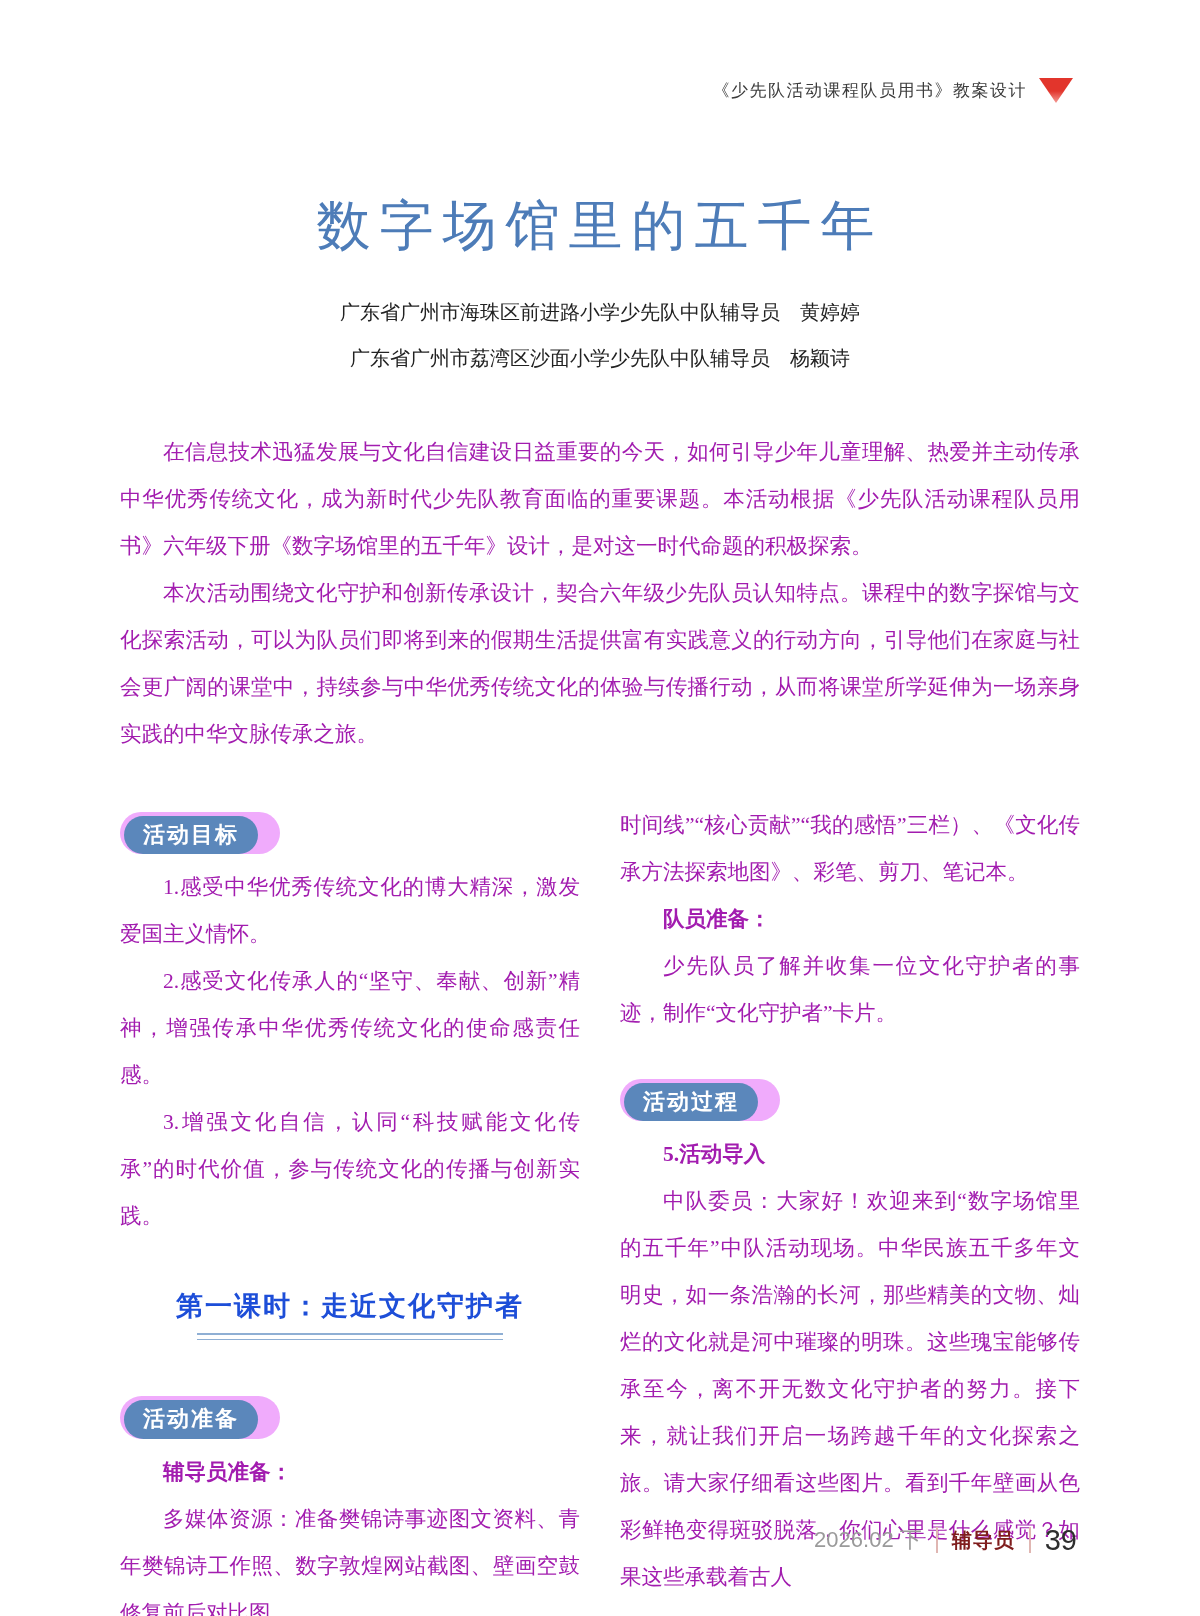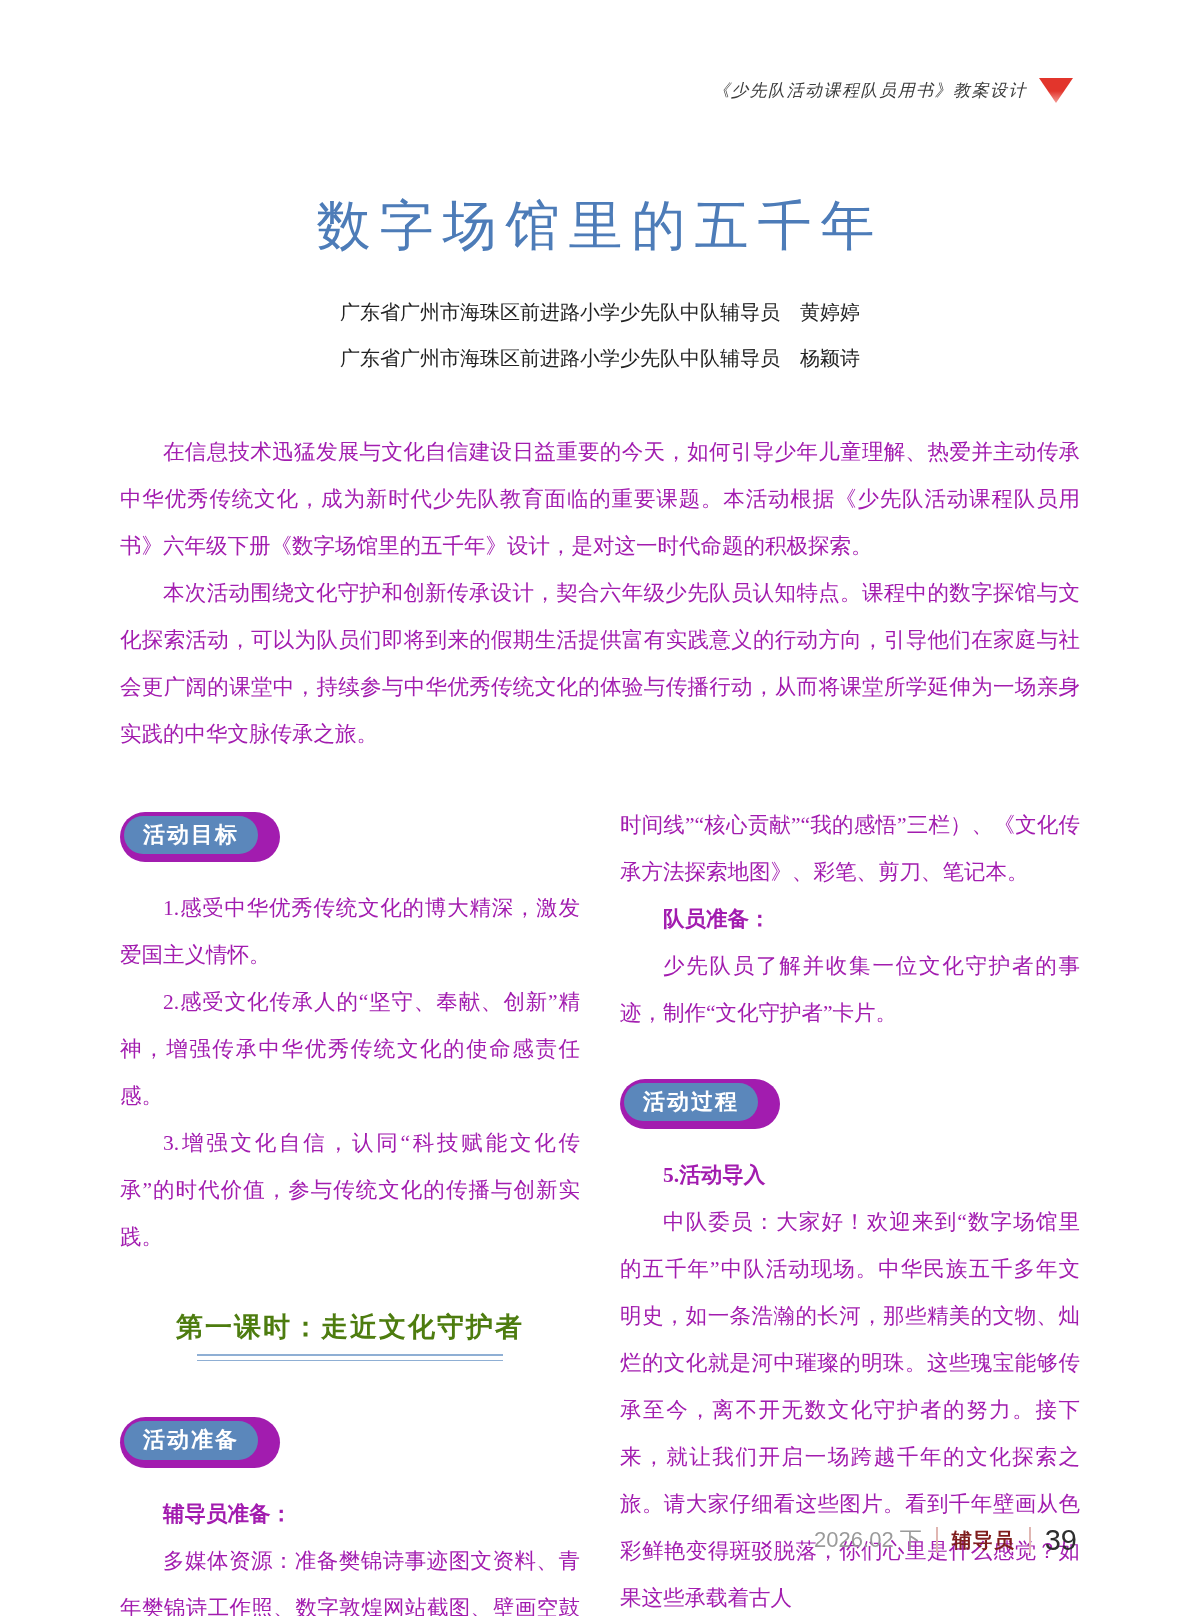--- a/index.html
+++ b/index.html
@@ -21,21 +21,20 @@
     right: 127px;
     display: flex;
     align-items: center;
     gap: 12px;
   }
   .header-text {
     font-family: "Liberation Sans", sans-serif;
     font-size: 17px;
     letter-spacing: 1.5px;
     color: #3c3c3c;
-    font-style: italic;
   }
   .header-triangle {
     width: 34px;
     height: 25px;
     background: linear-gradient(180deg, #e2352c 0%, #e2352c 52%, #f49a94 100%);
     clip-path: polygon(0 0, 100% 0, 50% 100%);
   }
 
   
   .title {
@@ -77,24 +76,24 @@
   .columns {
     margin-top: 44px;
     display: flex;
     gap: 40px;
   }
   .col { width: 460px; }
 
   
   .badge {
     display: inline-block;
-    background: #a21caf;
+    background: #f0abfc;
     border-radius: 999px;
-    padding: 4px 22px 8px 4px;
-    margin: 10px 0 23px 0;
+    padding: 4px 22px 0 4px;
+    margin: 10px 0 10px 0;
   }
   .badge-inner {
     display: inline-block;
     background: #5b87bb;
     border-radius: 999px;
     padding: 6px 19px 7px 19px;
     color: #ffffff;
     font-family: "Liberation Sans", sans-serif;
     font-weight: bold;
     font-size: 22px;
@@ -107,21 +106,21 @@
   .lesson-heading {
     margin-top: 48px;
     margin-bottom: 46px;
     text-align: center;
   }
   .lesson-heading-text {
     font-family: "Liberation Sans", sans-serif;
     font-weight: bold;
     font-size: 27px;
     letter-spacing: 2px;
-    color: #4d7c0f;
+    color: #1d4ed8;
   }
   .lesson-underline {
     width: 306px;
     height: 4px;
     margin: 9px auto 0 auto;
     border-top: 2px solid #8fafd4;
     border-bottom: 1px solid #8fafd4;
   }
 
   
@@ -164,21 +163,21 @@
 
   <div class="header">
     <span class="header-text">《少先队活动课程队员用书》教案设计</span>
     <span class="header-triangle"></span>
   </div>
 
   <h1 class="title">数字场馆里的五千年</h1>
 
   <div class="authors">
     <div>广东省广州市海珠区前进路小学少先队中队辅导员　黄婷婷</div>
-    <div>广东省广州市海珠区前进路小学少先队中队辅导员　杨颖诗</div>
+    <div>广东省广州市荔湾区沙面小学少先队中队辅导员　杨颖诗</div>
   </div>
 
   <div class="content">
 
     <div class="intro">
       <p class="body-p">在信息技术迅猛发展与文化自信建设日益重要的今天，如何引导少年儿童理解、热爱并主动传承中华优秀传统文化，成为新时代少先队教育面临的重要课题。本活动根据《少先队活动课程队员用书》六年级下册《数字场馆里的五千年》设计，是对这一时代命题的积极探索。</p>
       <p class="body-p">本次活动围绕文化守护和创新传承设计，契合六年级少先队员认知特点。课程中的数字探馆与文化探索活动，可以为队员们即将到来的假期生活提供富有实践意义的行动方向，引导他们在家庭与社会更广阔的课堂中，持续参与中华优秀传统文化的体验与传播行动，从而将课堂所学延伸为一场亲身实践的中华文脉传承之旅。</p>
     </div>
 
     <div class="columns">

